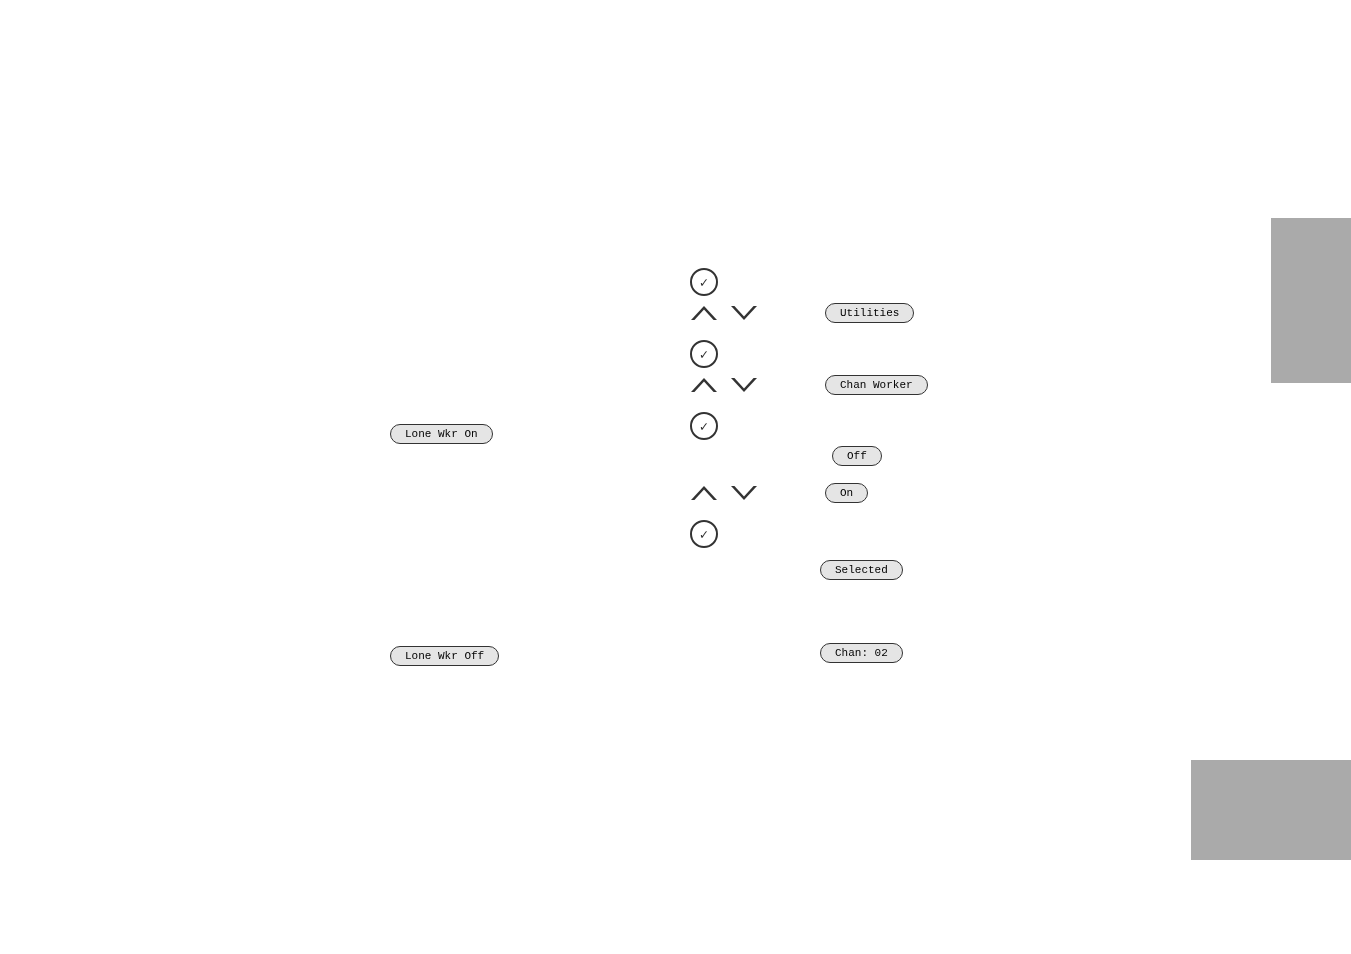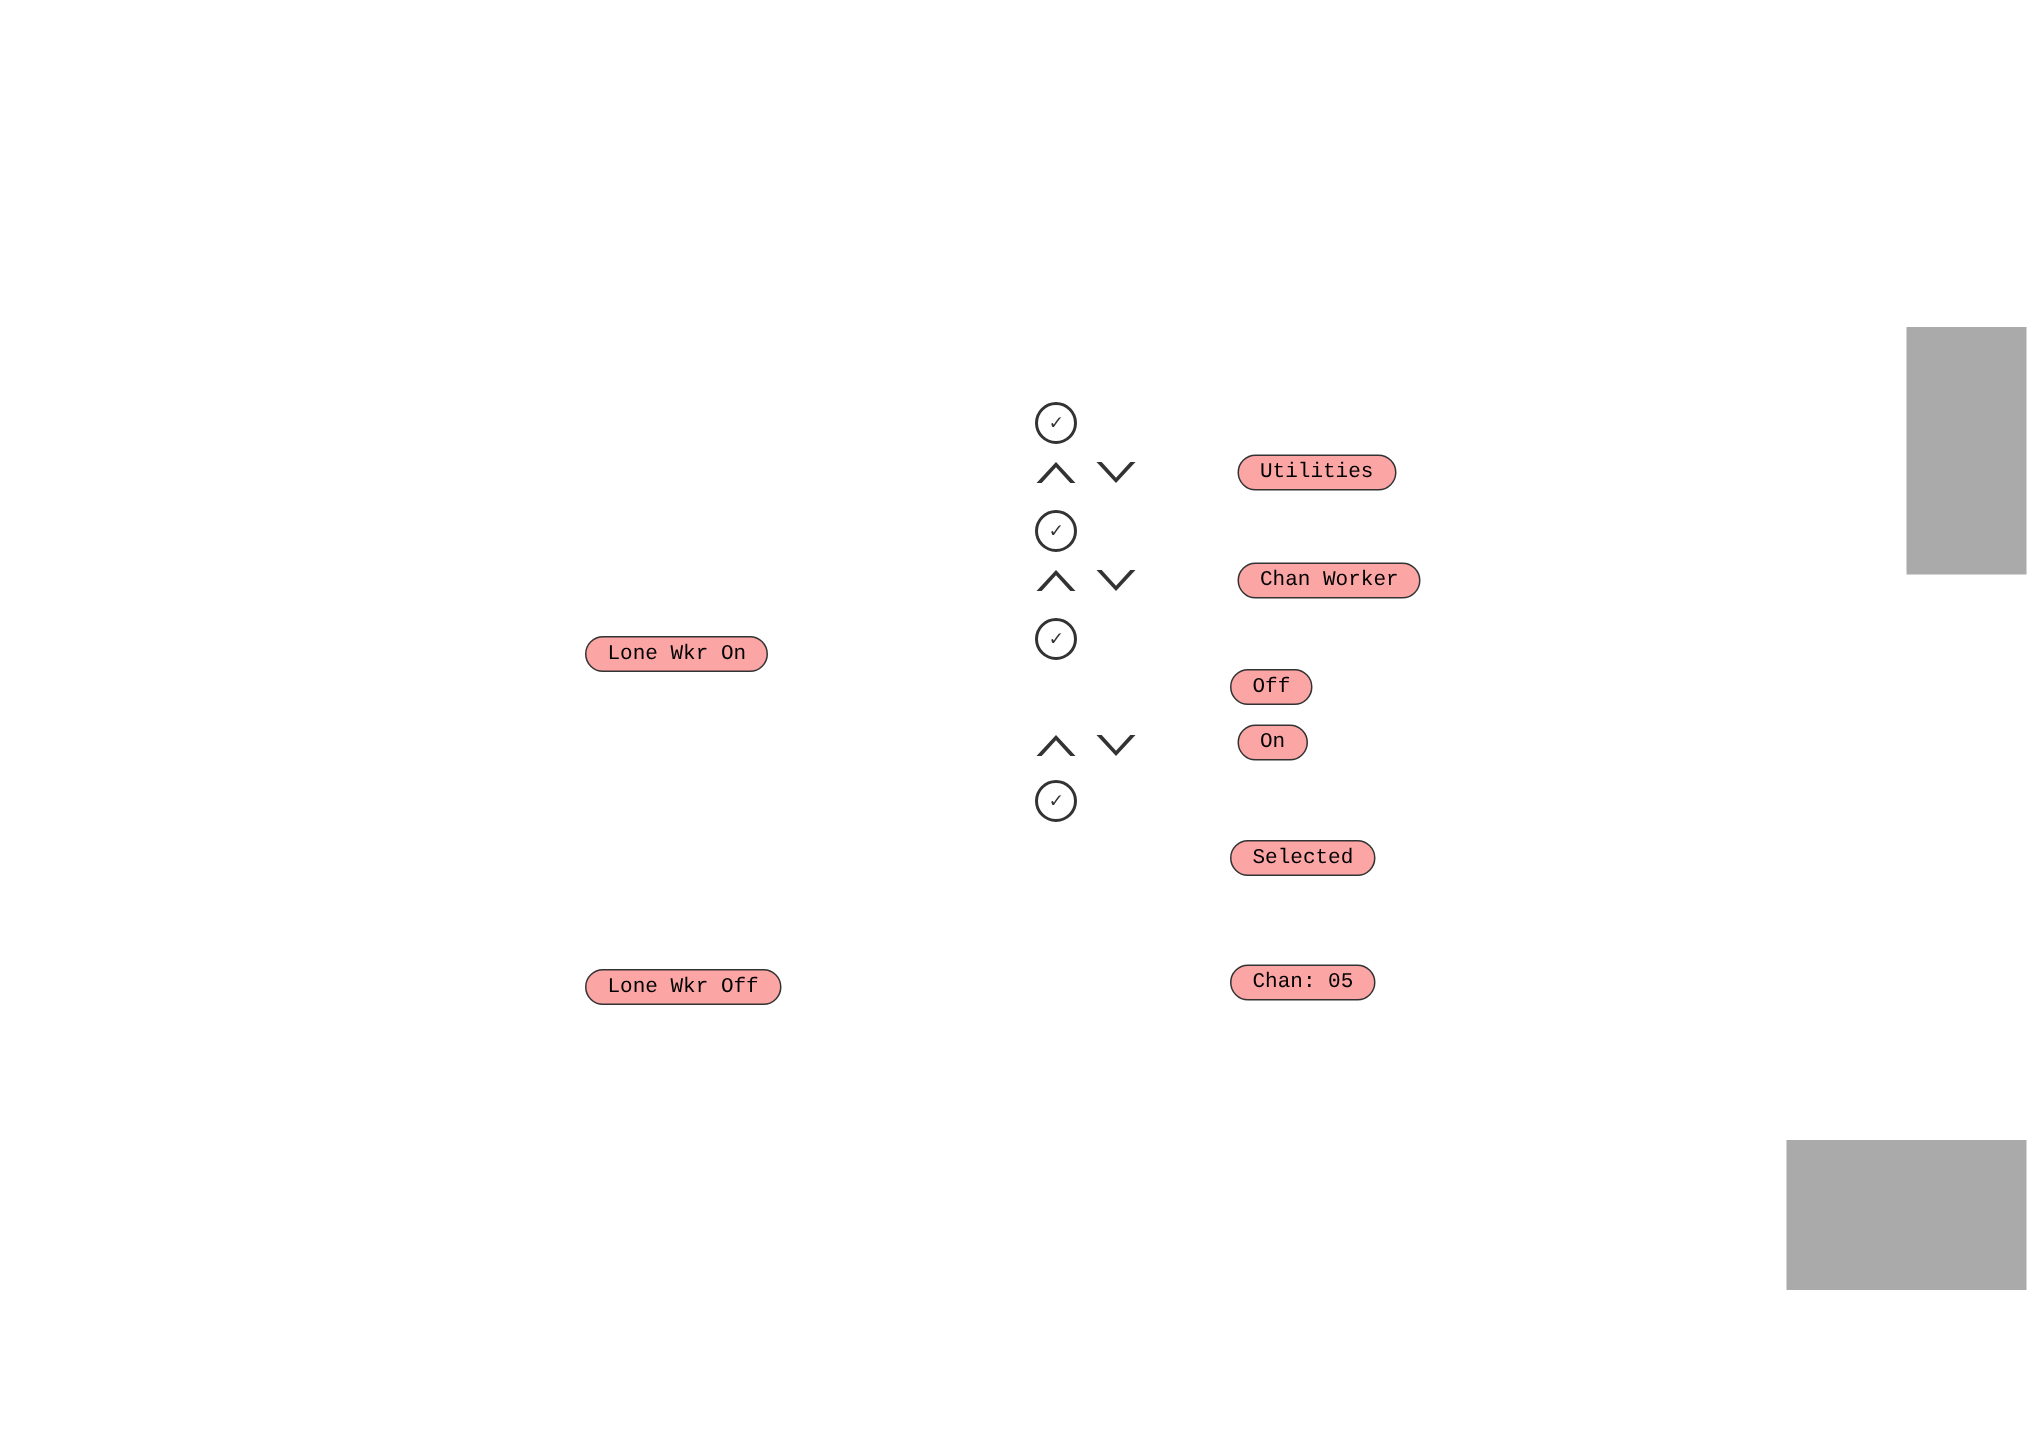--- a/index.html
+++ b/index.html
@@ -10,23 +10,23 @@
       font-family: 'Courier New', Courier, monospace;
       position: relative;
       overflow: hidden;
     }
 
     .pill-label {
       display: inline-block;
       border: 1.5px solid #333;
       border-radius: 20px;
       padding: 3px 14px;
-      font-size: 14px;
+      font-size: 11px;
       font-family: 'Courier New', Courier, monospace;
-      background: #fca5a5;
+      background: #e5e5e5;
       white-space: nowrap;
     }
 
     .checkmark-circle {
       display: inline-flex;
       align-items: center;
       justify-content: center;
       width: 28px;
       height: 28px;
       border: 2px solid #333;
@@ -165,35 +165,35 @@
   <div style="position: absolute; top: 107px; left: 0px; display: flex; align-items: center; gap: 12px;">
     <span class="arrow-up"></span>
     <span class="arrow-down"></span>
     <span class="pill-label" style="margin-left: 55px;">Chan Worker</span>
   </div>
 
   <div style="position: absolute; top: 144px; left: 0px;">
     <span class="checkmark-circle">✓</span>
   </div>
 
-  <div style="position: absolute; top: 178px; left: 0px;">
+  <div style="position: absolute; top: 178px; left: 12px;">
     <span class="pill-label" style="margin-left: 130px;">Off</span>
   </div>
 
   <div style="position: absolute; top: 215px; left: 0px; display: flex; align-items: flex-end; gap: 12px;">
     <span class="arrow-up"></span>
     <span class="arrow-down"></span>
     <span class="pill-label" style="margin-left: 55px;">On</span>
   </div>
 
   <div style="position: absolute; top: 252px; left: 0px;">
     <span class="checkmark-circle">✓</span>
   </div>
 
   <div style="position: absolute; top: 292px; left: 0px;">
     <span class="pill-label" style="margin-left: 130px; text-align: right;">Selected</span>
   </div>
 
   <div style="position: absolute; top: 375px; left: 0px;">
-    <span class="pill-label" style="margin-left: 130px;">Chan: 05</span>
+    <span class="pill-label" style="margin-left: 130px;">Chan: 02</span>
   </div>
 
 </div>
 
 </body></html>

